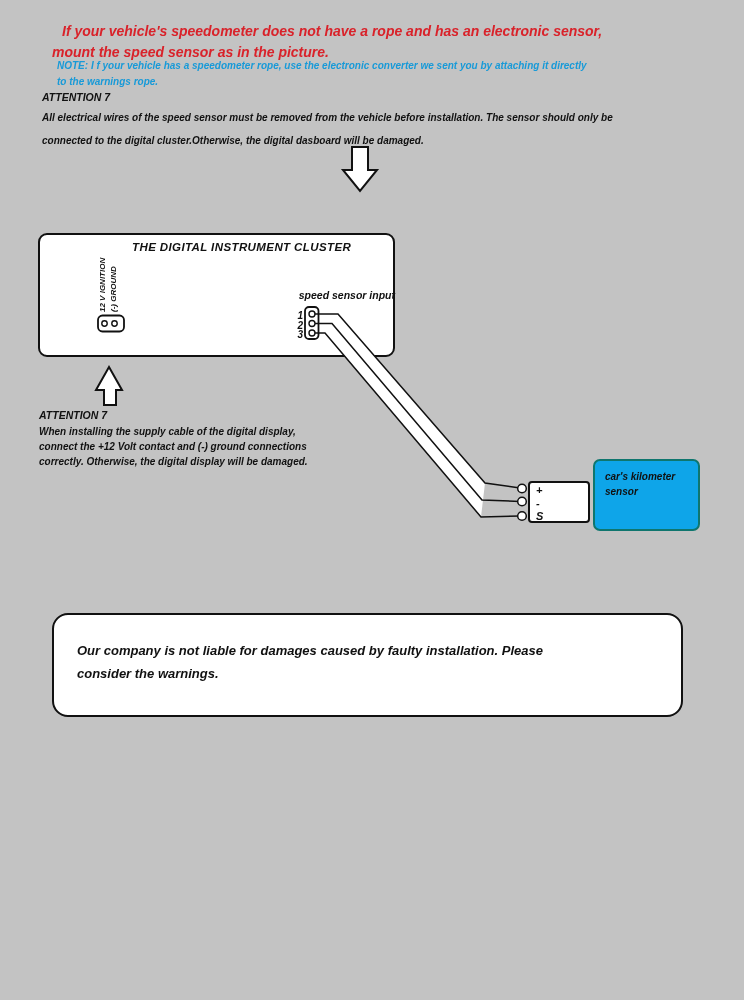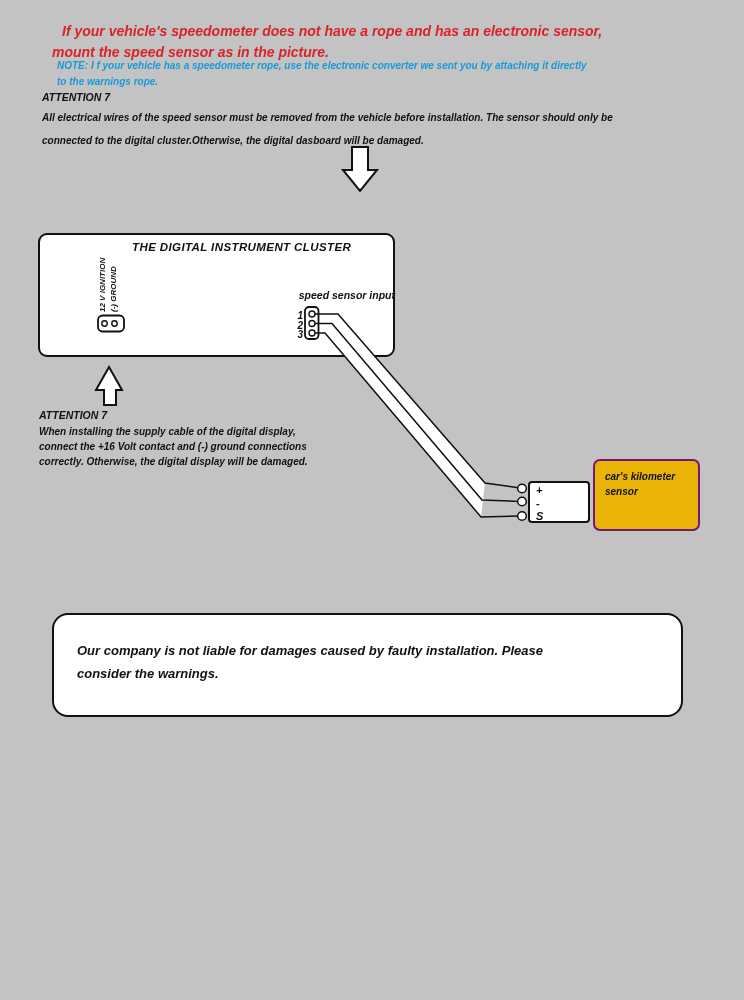--- a/index.html
+++ b/index.html
@@ -53,21 +53,21 @@
     position: absolute; left: 528px; top: 481px;
     width: 58px; height: 38px;
     background: #fff; border: 2px solid #111; border-radius: 4px;
   }
   .term { position: absolute; left: 6px; font-weight: bold; font-style: italic;
           font-size: 11px; line-height: 12px; color: #111; }
   .term1 { top: 1px; } .term2 { top: 14px; } .term3 { top: 27px; }
   .km-box {
     position: absolute; left: 593px; top: 459px;
     width: 103px; height: 68px;
-    background: #eab308; border: 2px solid #701a75; border-radius: 7px;
+    background: #0ea5e9; border: 2px solid #0f766e; border-radius: 7px;
   }
   .km-label { left: 10px; top: 8px; font-size: 10px; line-height: 15px; }
   
   .disclaimer-box {
     position: absolute; left: 52px; top: 613px;
     width: 627px; height: 100px;
     background: #fff; border: 2px solid #111; border-radius: 16px;
   }
   .disclaimer-text { left: 23px; top: 24px; font-size: 13px; line-height: 23px; width: 580px; }
   
@@ -97,21 +97,21 @@
     <div class="pin pin2">2</div>
     <div class="pin pin3">3</div>
   </div>
   <div class="power-label">
     <div>12 V IGNITION</div>
     <div>(-) GROUND</div>
   </div>
 
   <div class="txt att2-title">ATTENTION 7</div>
   <div class="txt att2-body">When installing the supply cable of the digital display,
-connect the +16 Volt contact and (-) ground connections
+connect the +12 Volt contact and (-) ground connections
 correctly. Otherwise, the digital display will be damaged.</div>
 
   <div class="terminal-box">
     <div class="term term1">+</div>
     <div class="term term2">-</div>
     <div class="term term3">S</div>
   </div>
 
   <div class="km-box">
     <div class="txt km-label">car's kilometer

